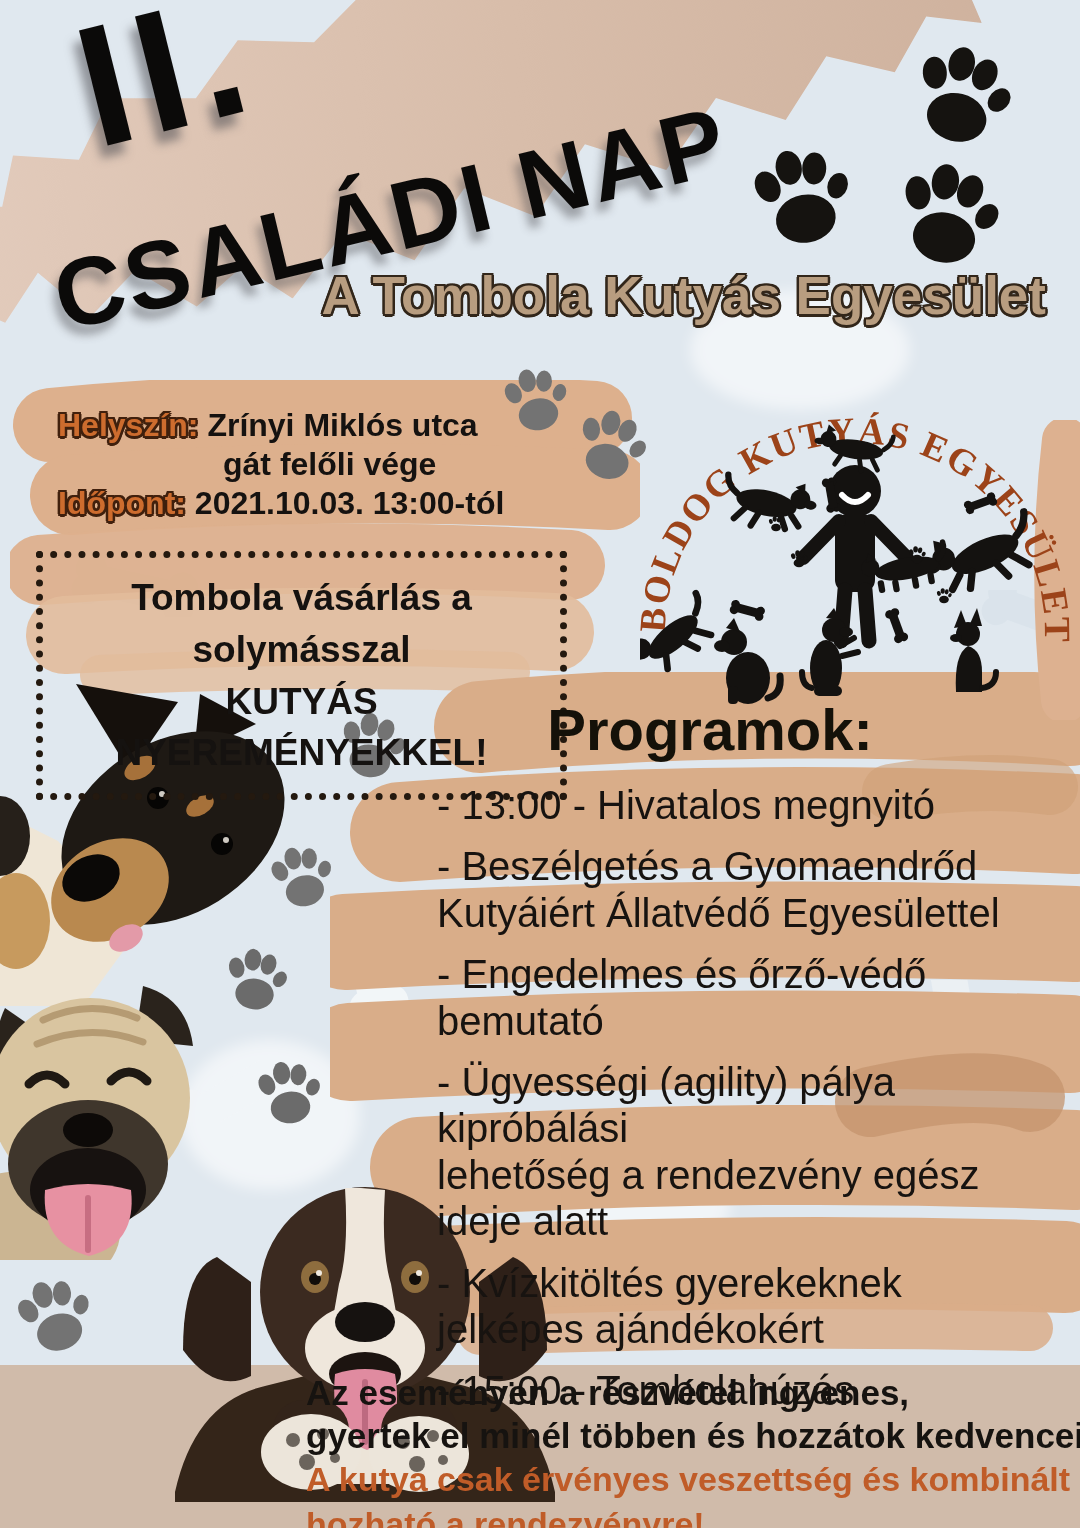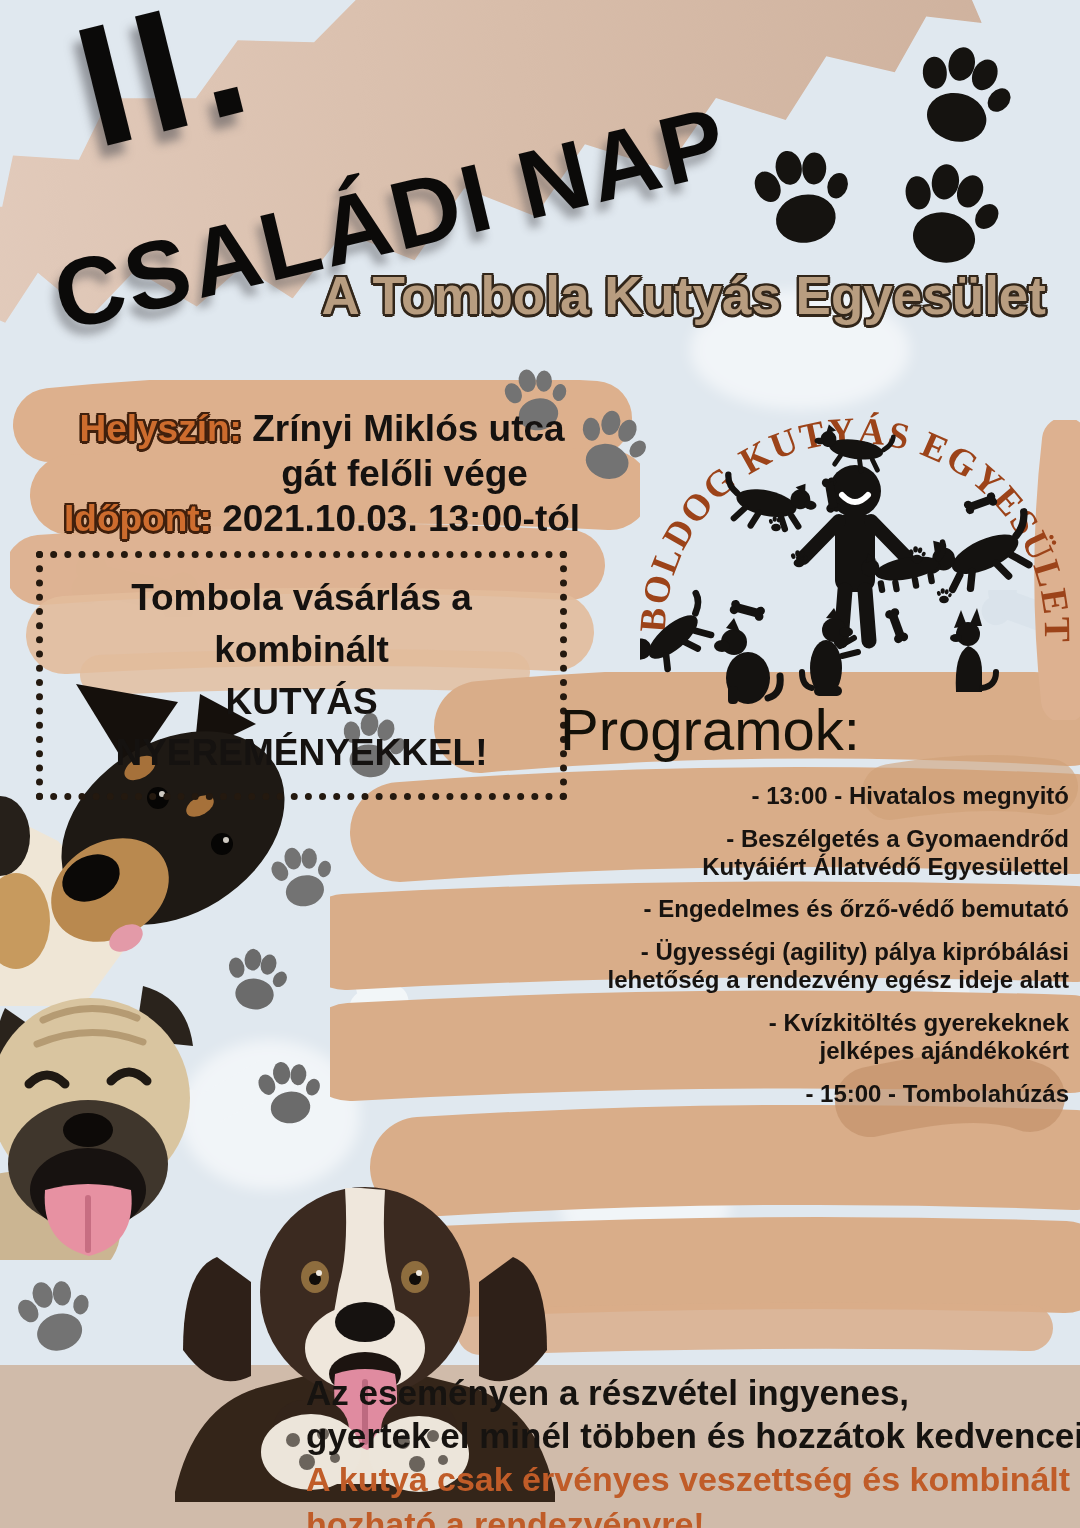--- a/index.html
+++ b/index.html
@@ -31,37 +31,37 @@
     text-shadow:-7px 9px 8px rgba(80,80,85,.45);
   }
   .subtitle{
     position:absolute;right:34px;top:266px;text-align:right;font-size:53px;font-weight:bold;
     color:#b89d80;line-height:1.14;
     text-shadow:2.5px 0 0 #32261a,-2.5px 0 0 #32261a,0 2.5px 0 #32261a,0 -2.5px 0 #32261a,
                 2px 2px 0 #32261a,-2px -2px 0 #32261a,2px -2px 0 #32261a,-2px 2px 0 #32261a;
   }
   .subtitle span{display:block;}
   
-  .info{position:absolute;left:64px;top:406px;font-size:37px;font-weight:bold;color:#151210;line-height:1.22;z-index:5;text-align:center;}
+  .info{position:absolute;left:58px;top:406px;font-size:32px;font-weight:bold;color:#151210;line-height:1.22;z-index:5;}
   .info .lbl{
     color:#cd6c2e;
     text-shadow:2.5px 0 0 #40200d,-2.5px 0 0 #40200d,0 2.5px 0 #40200d,0 -2.5px 0 #40200d,
                 2px 2px 0 #40200d,-2px -2px 0 #40200d,2px -2px 0 #40200d,-2px 2px 0 #40200d;
   }
   .info .line2{padding-left:165px;}
   
   .tombola{
     position:absolute;left:36px;top:551px;width:505px;padding:14px 6px;z-index:5;
     border:7px dotted #24190f;text-align:center;font-size:37px;font-weight:bold;color:#151210;line-height:1.4;
   }
   
   .prog-heading{position:absolute;left:430px;top:696px;width:560px;text-align:center;
-    font-size:58px;font-weight:400;color:#141109;z-index:5;}
+    font-size:58px;font-weight:700;color:#141109;z-index:5;}
   .programs-list{position:absolute;left:437px;top:782px;width:632px;z-index:5;}
-  .program-item{font-size:24px;font-weight:bold;color:#171310;line-height:1.16;margin-bottom:15px;white-space:pre-line;text-align:right;}
+  .program-item{font-size:40px;font-weight:normal;color:#171310;line-height:1.16;margin-bottom:15px;white-space:pre-line;}
   
   .band{position:absolute;left:0;top:1365px;width:1080px;height:163px;background:#d0bbaa;z-index:2;}
   .footer{position:absolute;left:306px;top:1372px;z-index:5;line-height:1.22;}
   .footer .f-black{display:block;font-size:35px;font-weight:bold;color:#161310;white-space:nowrap;}
   .footer .f-orange{display:block;font-size:34px;font-weight:bold;color:#c05c28;white-space:nowrap;line-height:1.3;}
   .z1{z-index:1}.z2{z-index:2}.z3{z-index:3}
 </style>
 </head>
 <body>
 
@@ -185,21 +185,21 @@
       <span>Zrínyi Miklós utca</span>
     </div>
     <div class="line2">gát felőli vége</div>
     <div>
       <span class="lbl">Időpont:</span>
       <span>2021.10.03. 13:00-tól</span>
     </div>
   </div>
 
   <div class="tombola">
-    <div>Tombola vásárlás a kombinált</div>
+    <div>Tombola vásárlás a solymásszal</div>
     <div>KUTYÁS NYEREMÉNYEKKEL!</div>
   </div>
 
   <svg class="abs z2" style="left:640px;top:398px" width="430" height="310" viewBox="0 0 430 310">
     <defs>
         <path id="arcPath" d="M 25,235 A 190,190 0 0 1 405,235" fill="none"></path>
       </defs>
     <text font-family="Liberation Serif,serif" font-size="37" font-weight="bold" fill="#9c4319" letter-spacing="2">
       <textPath href="#arcPath">BOLDOG KUTYÁS EGYESÜLET</textPath>
     </text>

